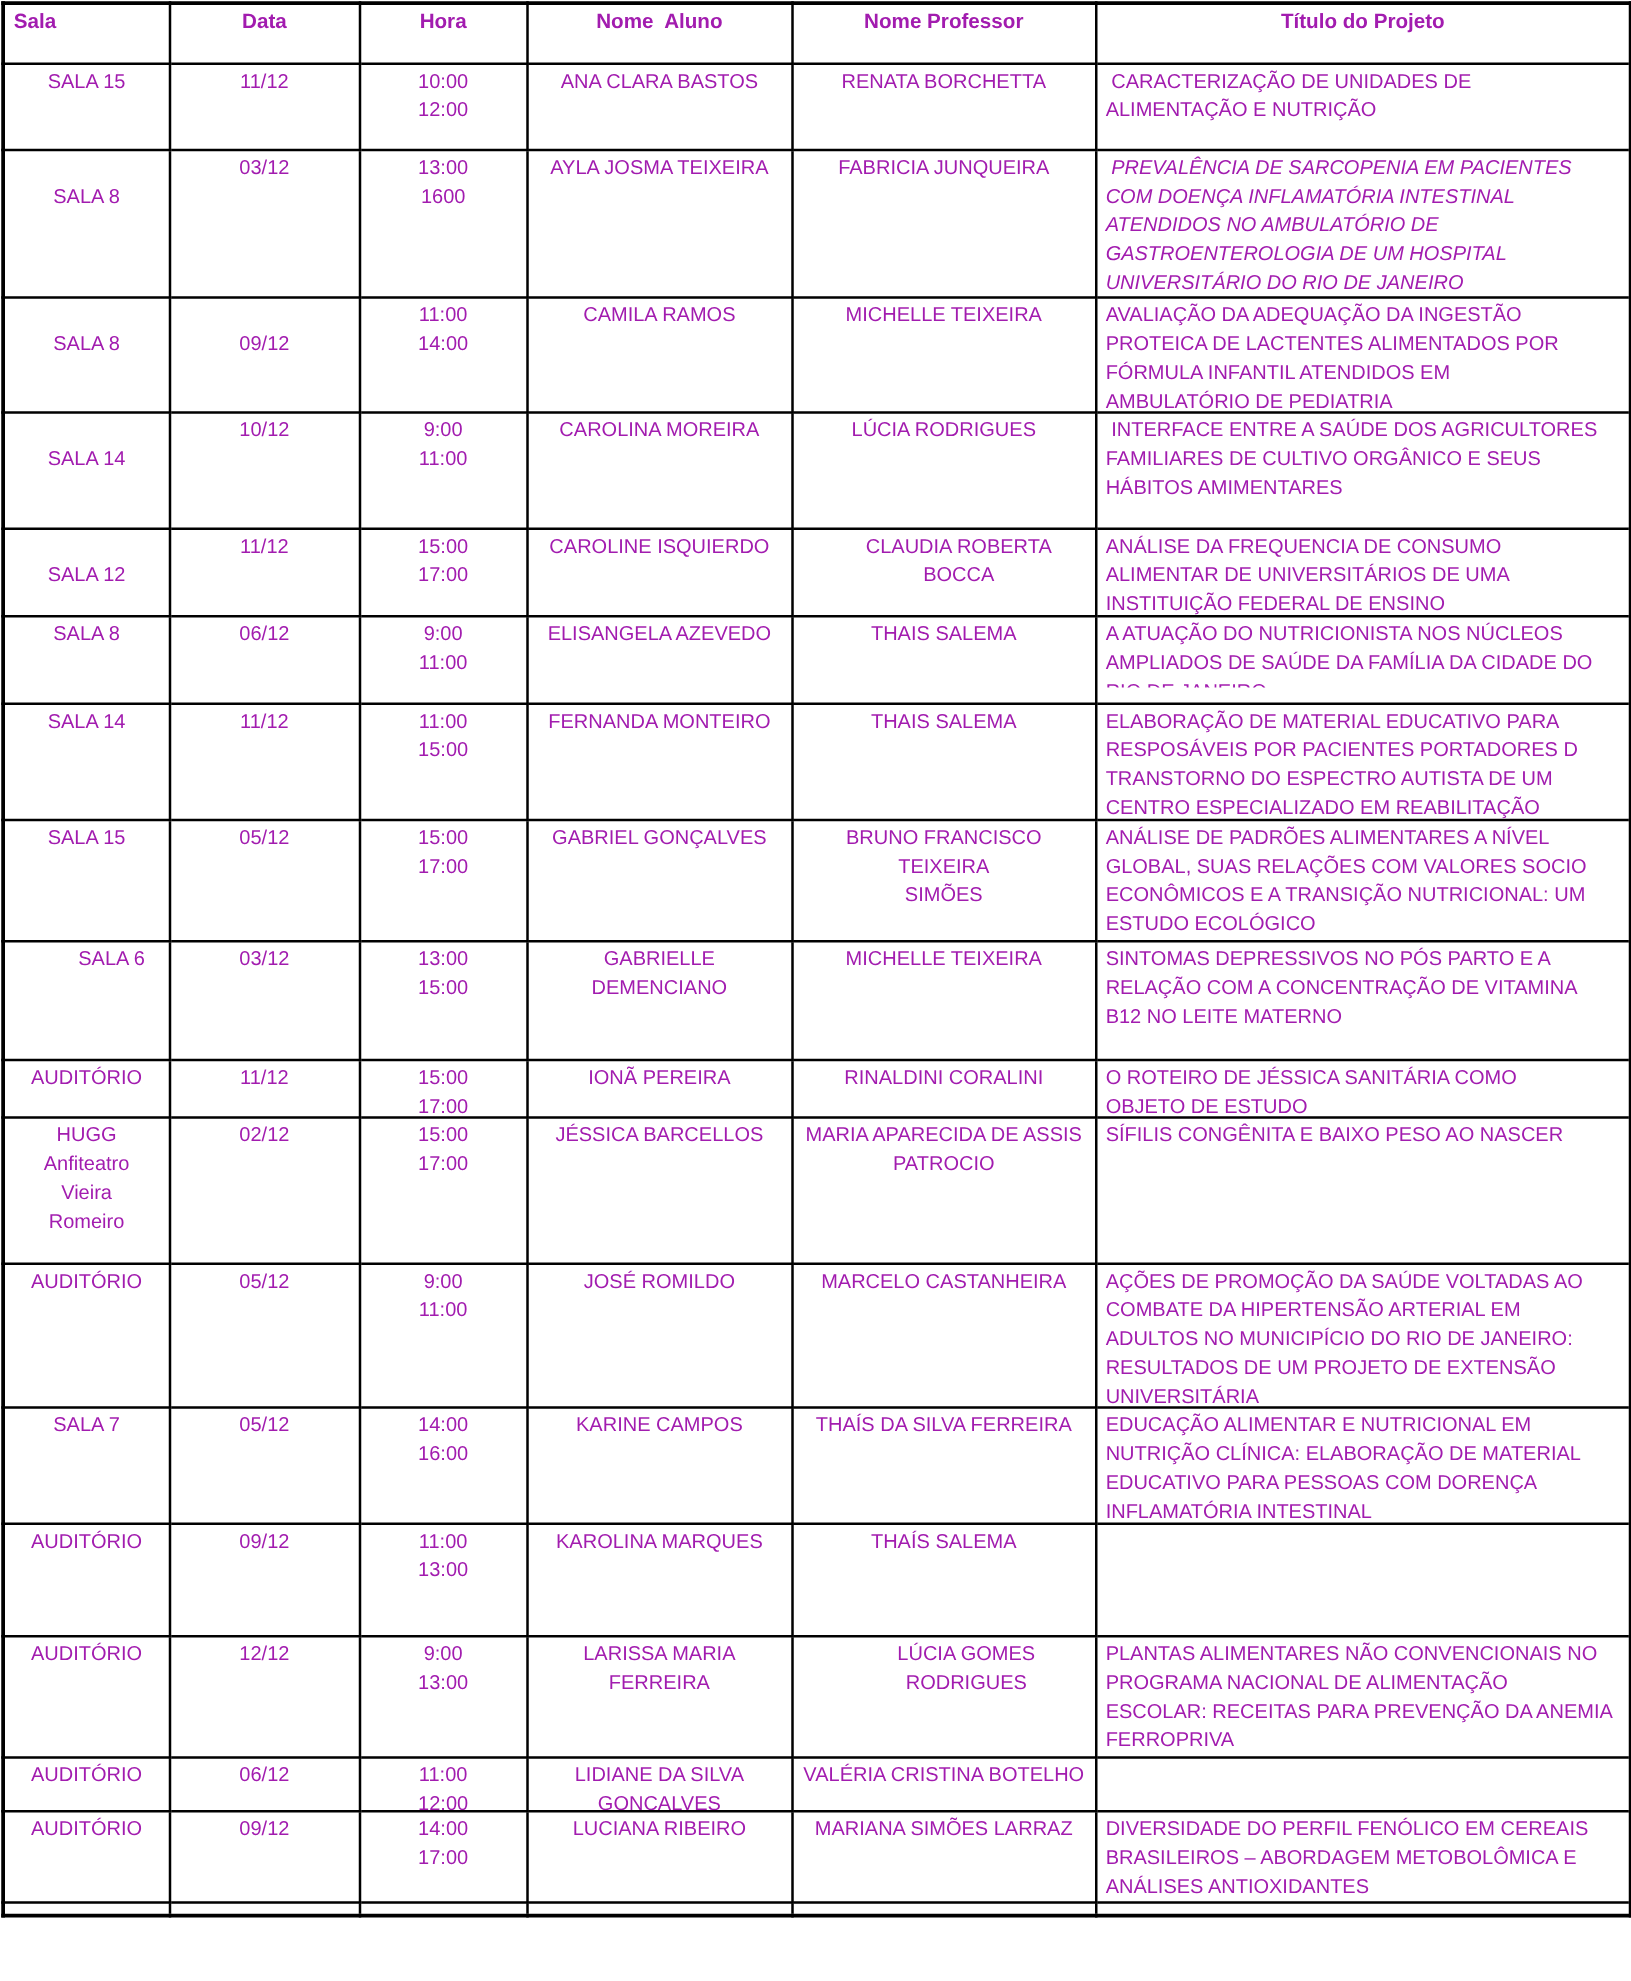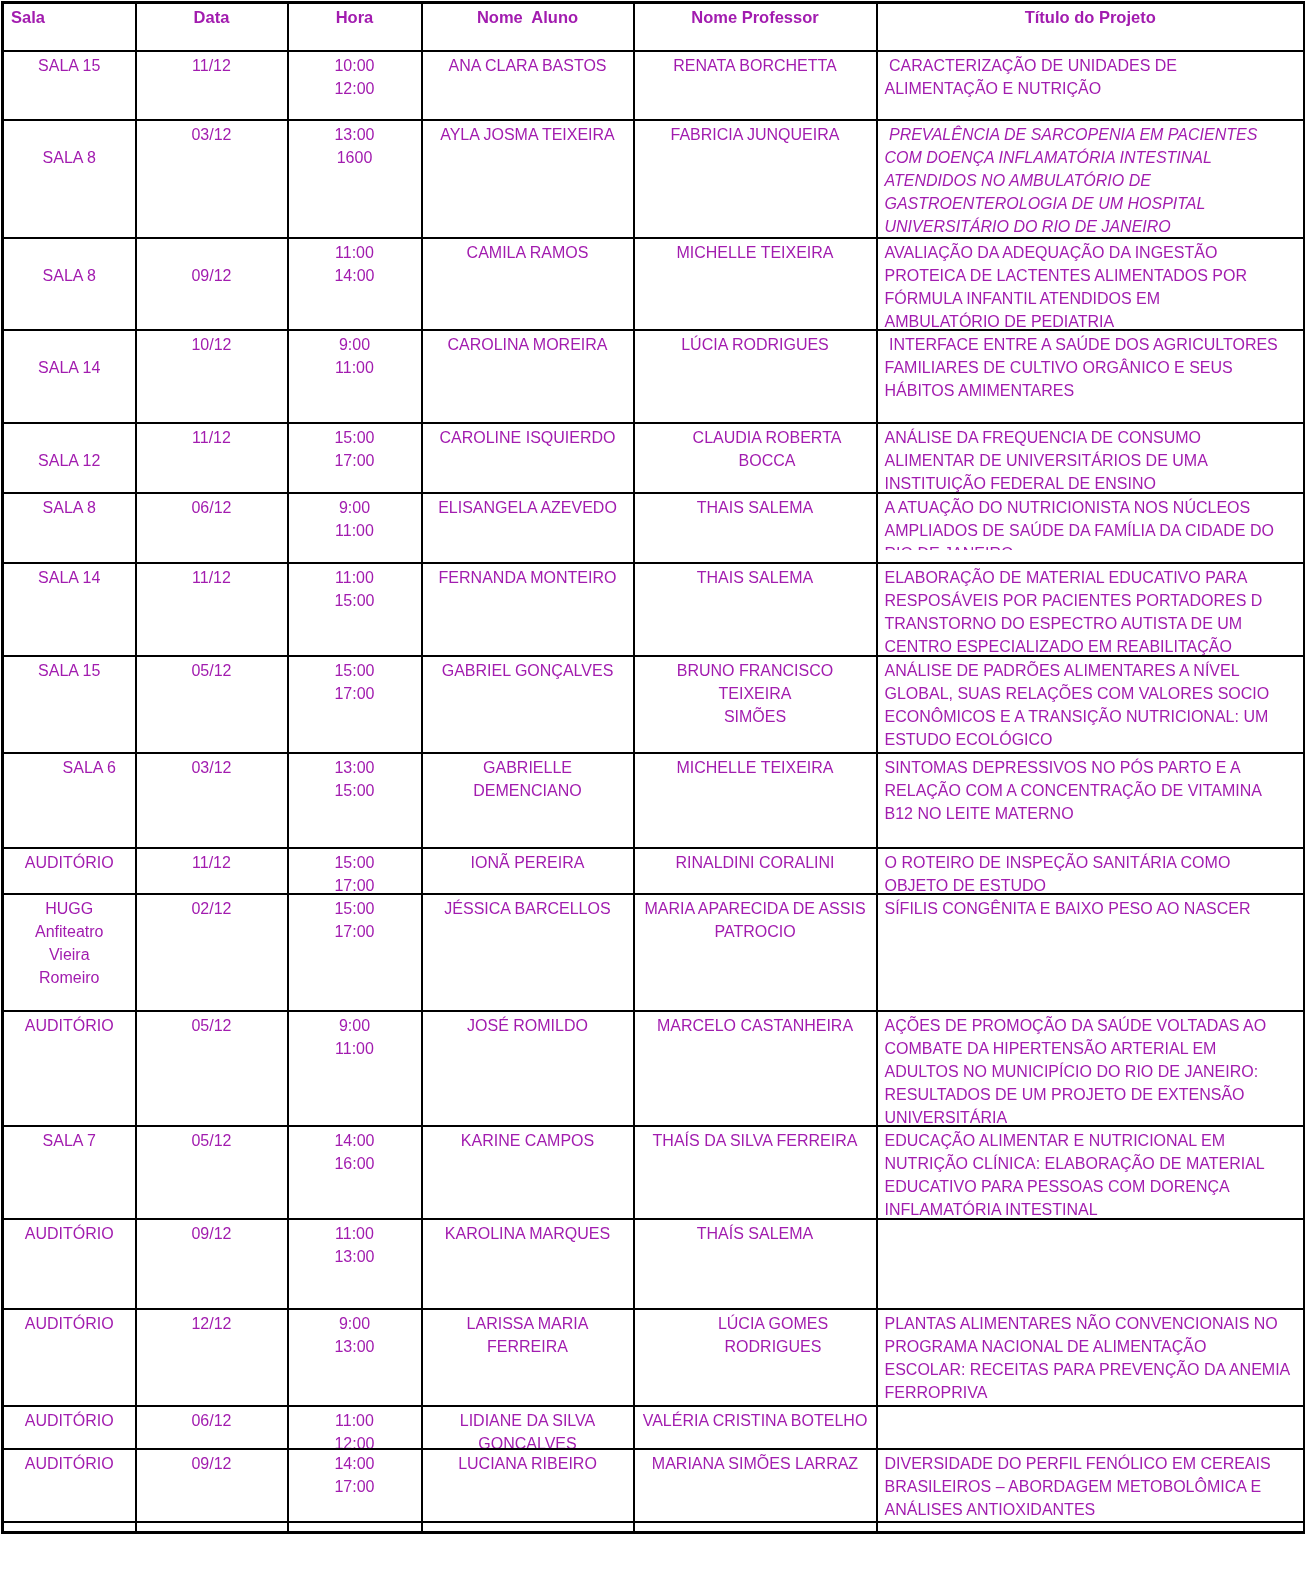--- a/index.html
+++ b/index.html
@@ -284,21 +284,21 @@
             <div class="cw" style="height: 44px;">15:00
 17:00</div>
           </td>
           <td class="col-aluno">
             <div class="cw" style="height: 44px;">IONÃ PEREIRA</div>
           </td>
           <td class="col-professor">
             <div class="cw" style="height: 44px;">RINALDINI CORALINI</div>
           </td>
           <td class="col-titulo">
-            <div class="cw" style="height: 44px;">O ROTEIRO DE INSPEÇÃO SANITÁRIA COMO
+            <div class="cw" style="height: 44px;">O ROTEIRO DE JÉSSICA SANITÁRIA COMO
 OBJETO DE ESTUDO</div>
           </td>
         </tr>
         <tr>
           <td class="col-sala">
             <div class="cw" style="height: 115px;">HUGG
 Anfiteatro
 Vieira
 Romeiro</div>
           </td>

